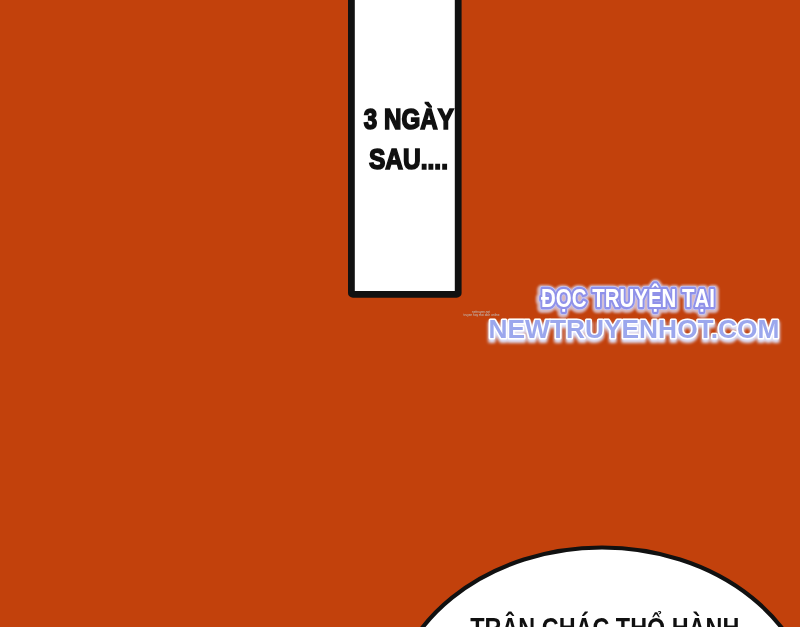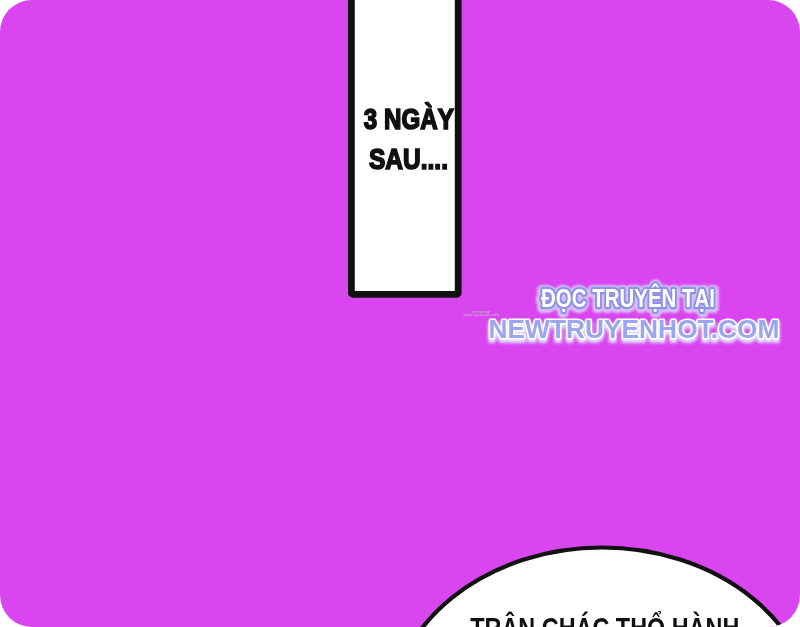--- a/index.html
+++ b/index.html
@@ -1,17 +1,17 @@
 <!DOCTYPE html>
 <html><head>
 <meta charset="utf-8">
 <style>
   html,body{margin:0;padding:0;background:#ffffff;}
-  #page{position:relative;width:800px;height:627px;overflow:hidden;background:#d946ef;
-        font-family:"Liberation Sans", sans-serif;border-radius:32px;}
+  #page{position:relative;width:800px;height:627px;overflow:hidden;background:#c2410c;
+        font-family:"Liberation Sans", sans-serif;}
   svg{position:absolute;left:0;top:0;}
 </style>
 </head>
 <body>
 <div id="page">
 <svg width="800" height="627" viewBox="0 0 800 627">
   <defs>
     <filter id="blur2" x="-30%" y="-30%" width="160%" height="160%">
       <feGaussianBlur stdDeviation="1.2"></feGaussianBlur>
     </filter>

